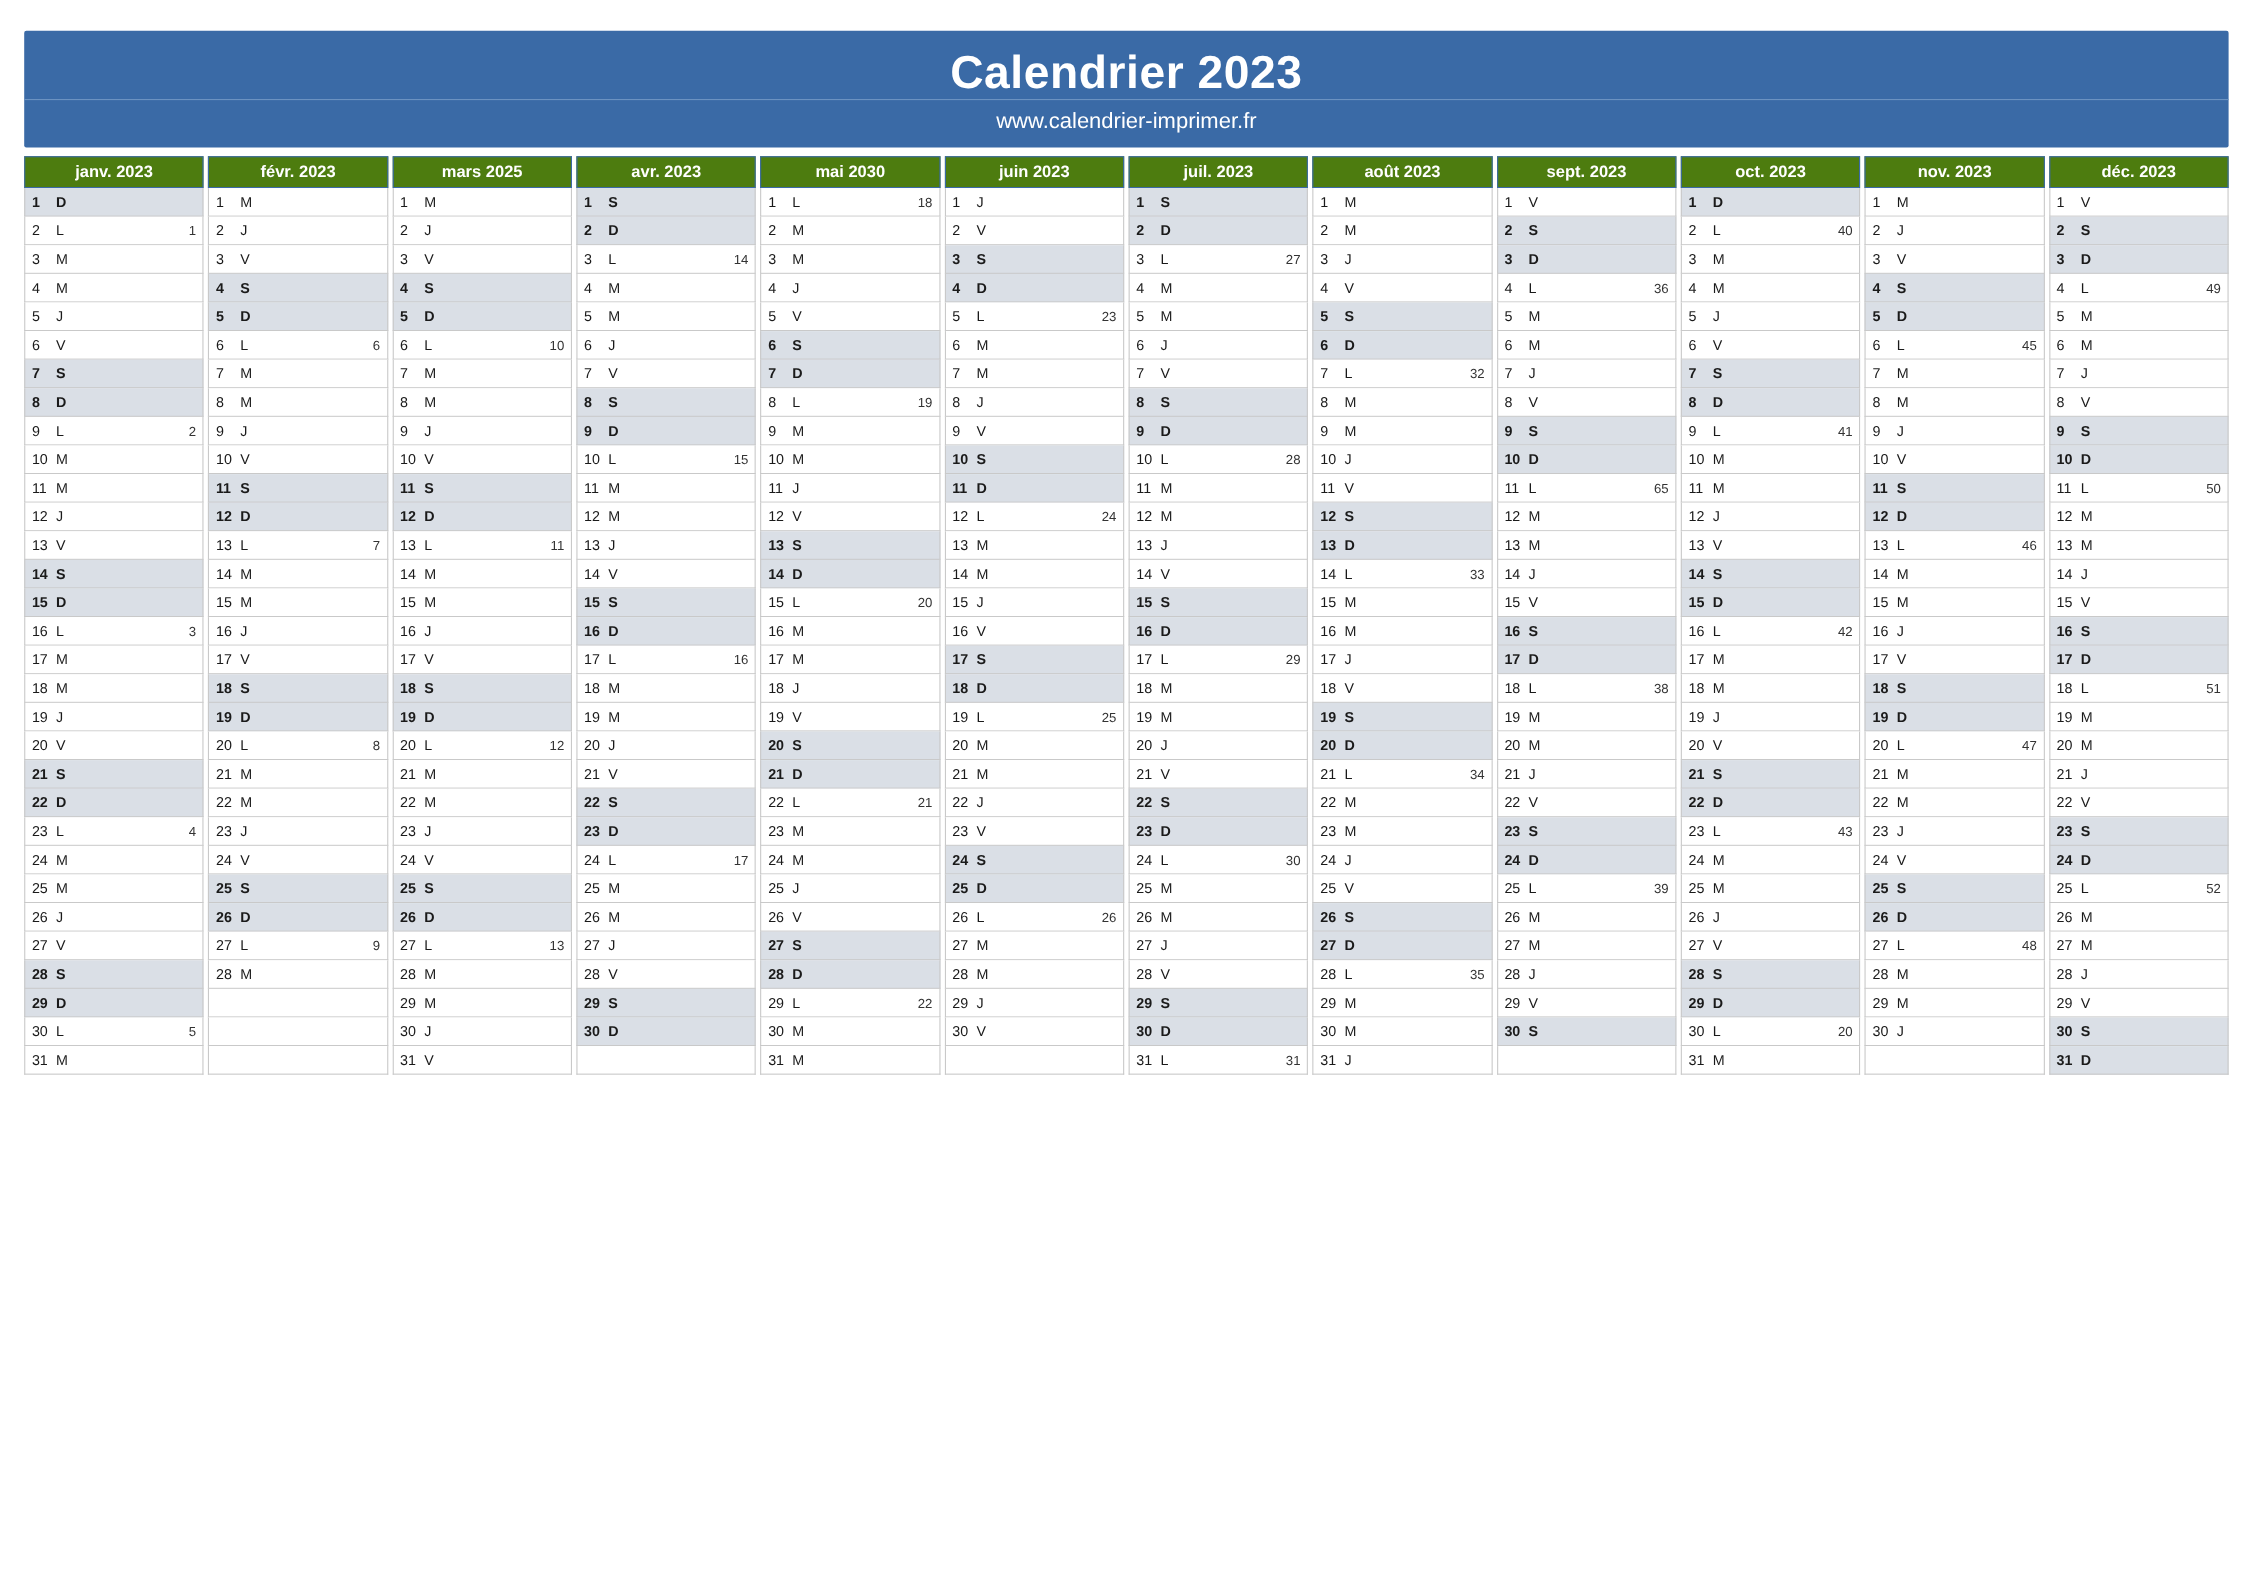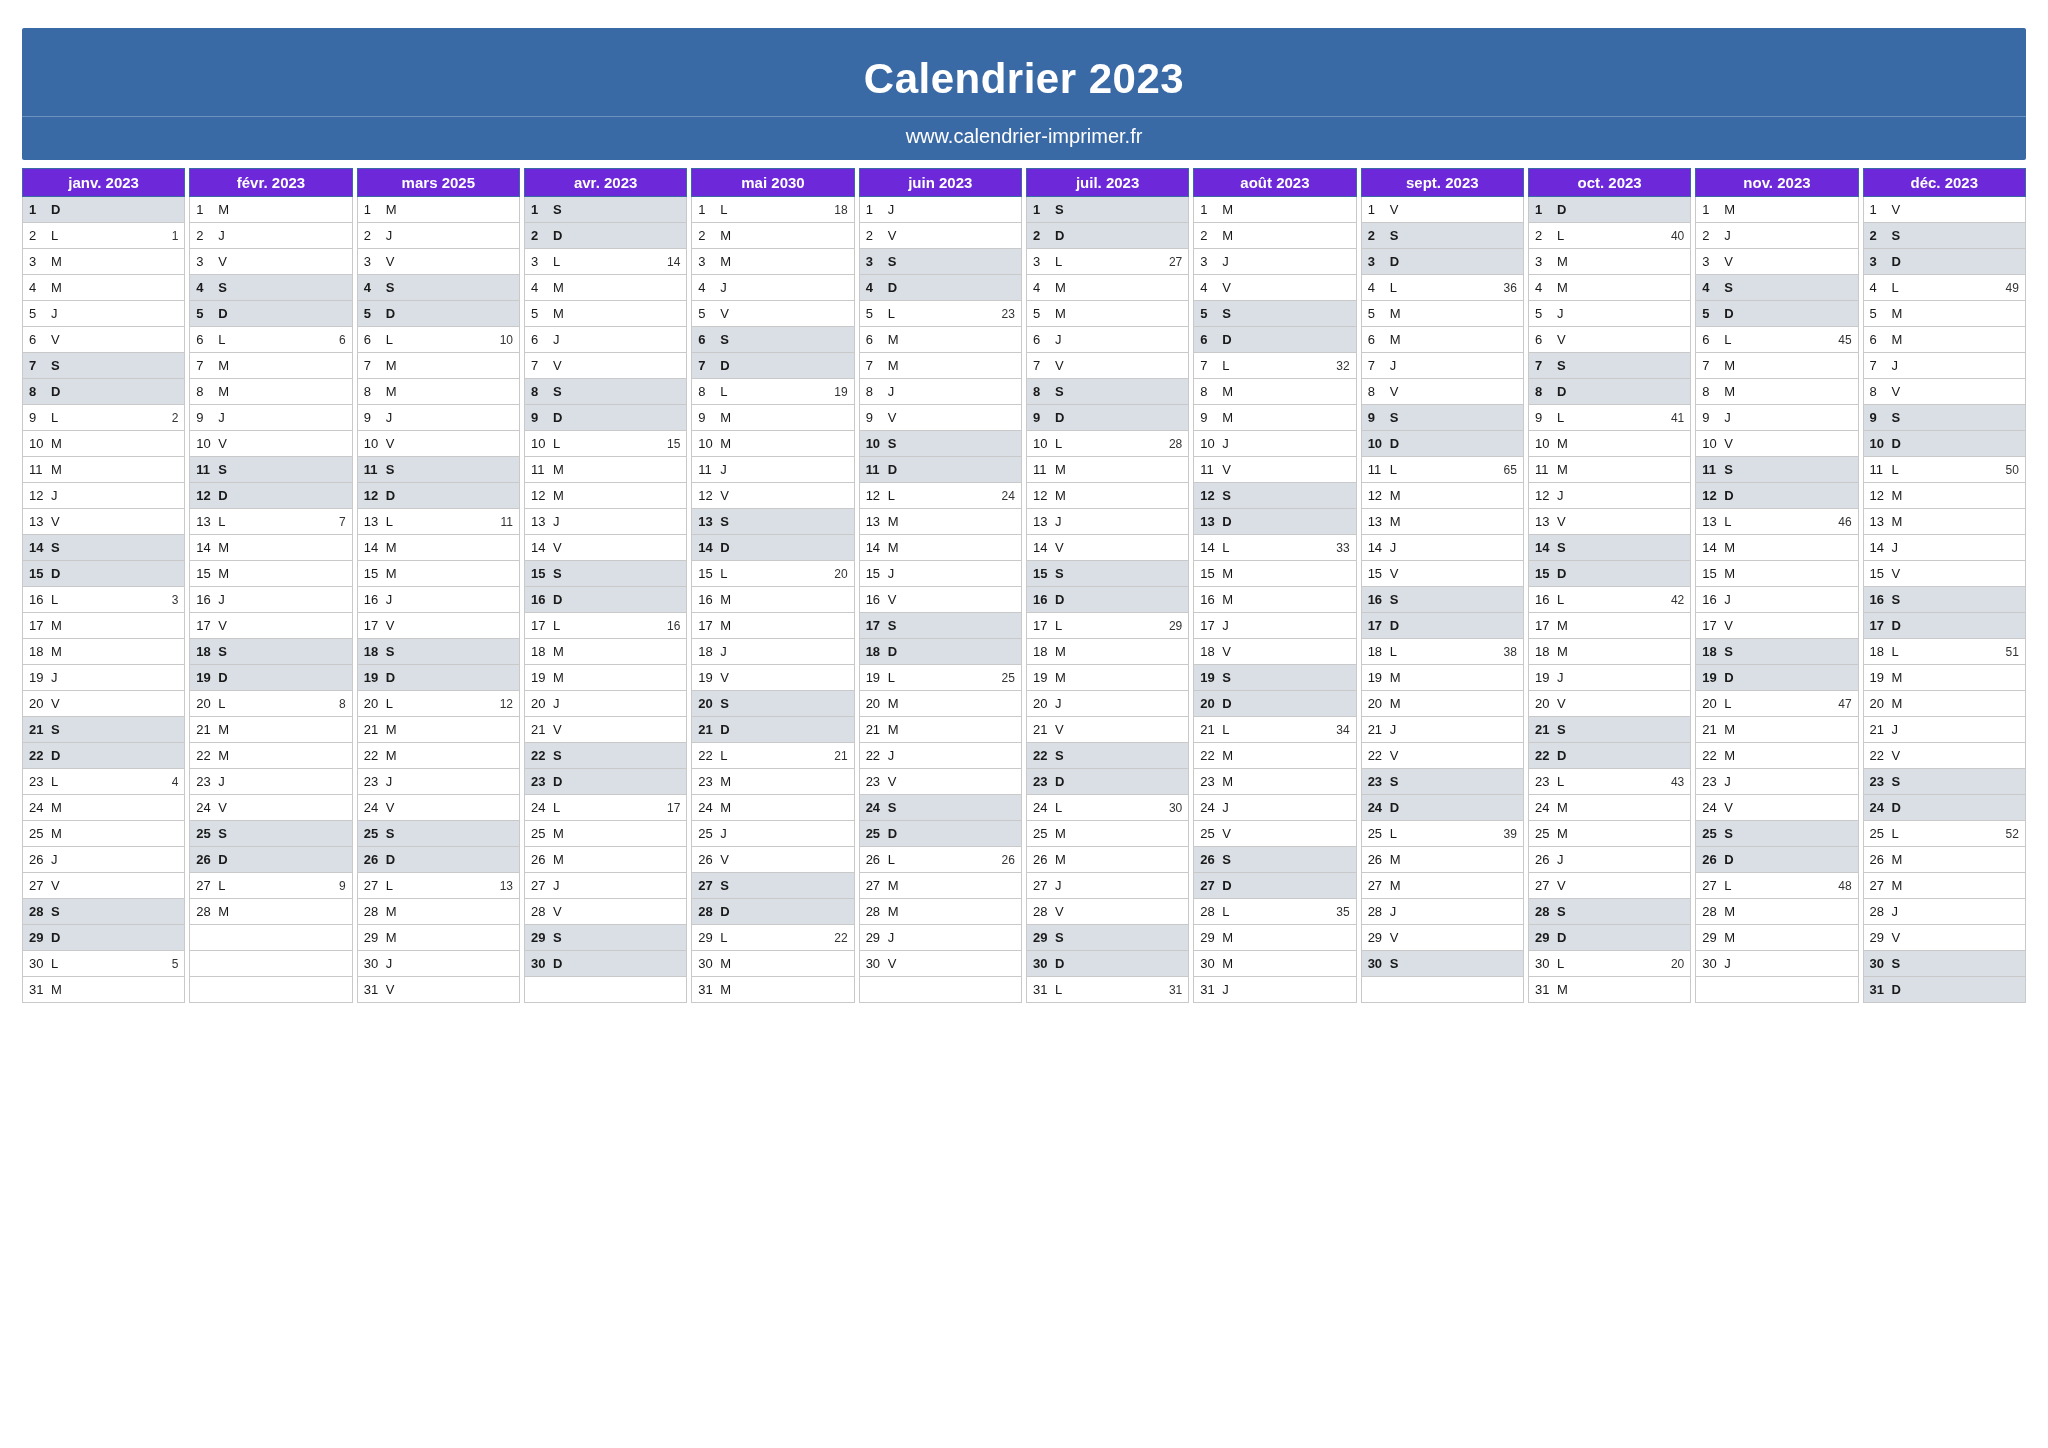--- a/index.html
+++ b/index.html
@@ -1,22 +1,22 @@
 <!DOCTYPE html>
 <html><head>
 <meta charset="utf-8">
 <style>
   html,body{margin:0;padding:0;font-family:Arial,Helvetica,sans-serif;background:#fff;color:#1a1a1a}
   body{padding:28px 22px}
   .hdr{background:#3a6aa6;border-radius:2px;padding:14px 0 12px}
-  .hdr h1{margin:13px;text-align:center;color:#fff;font-weight:bold;font-size:42px;letter-spacing:.5px}
+  .hdr h1{margin:0;text-align:center;color:#fff;font-weight:bold;font-size:42px;letter-spacing:.5px}
   .hdr .sub{border-top:1px solid #6b92c1;padding-top:8px;text-align:center;color:#fff;font-size:20px}
   .grid{display:flex;gap:4px;margin-top:8px}
   .mcol{flex:1;min-width:0;display:flex;flex-direction:column}
-  .mhdr{background:#6d28d9;color:#fff;text-align:center;font-size:15px;font-weight:bold;padding:5px 0;border:1px solid #3a6aa6}
+  .mhdr{background:#4d7c0f;color:#fff;text-align:center;font-size:15px;font-weight:bold;padding:5px 0;border:1px solid #3a6aa6}
   .day{display:flex;align-items:center;border:1px solid #c9c9c9;border-top:none;height:25px;padding:0 6px;font-size:13px;background:#fff}
   .day:first-of-type{border-top:1px solid #c9c9c9}
   .day.we{background:#dadfe6;font-weight:bold}
   .day.blank{background:#fff}
   .dn{width:22px;text-align:left}
   .dw{width:20px;text-align:left}
   .wk{margin-left:auto;font-size:12px;color:#333;font-weight:normal}
 </style>
 </head>
 <body>

